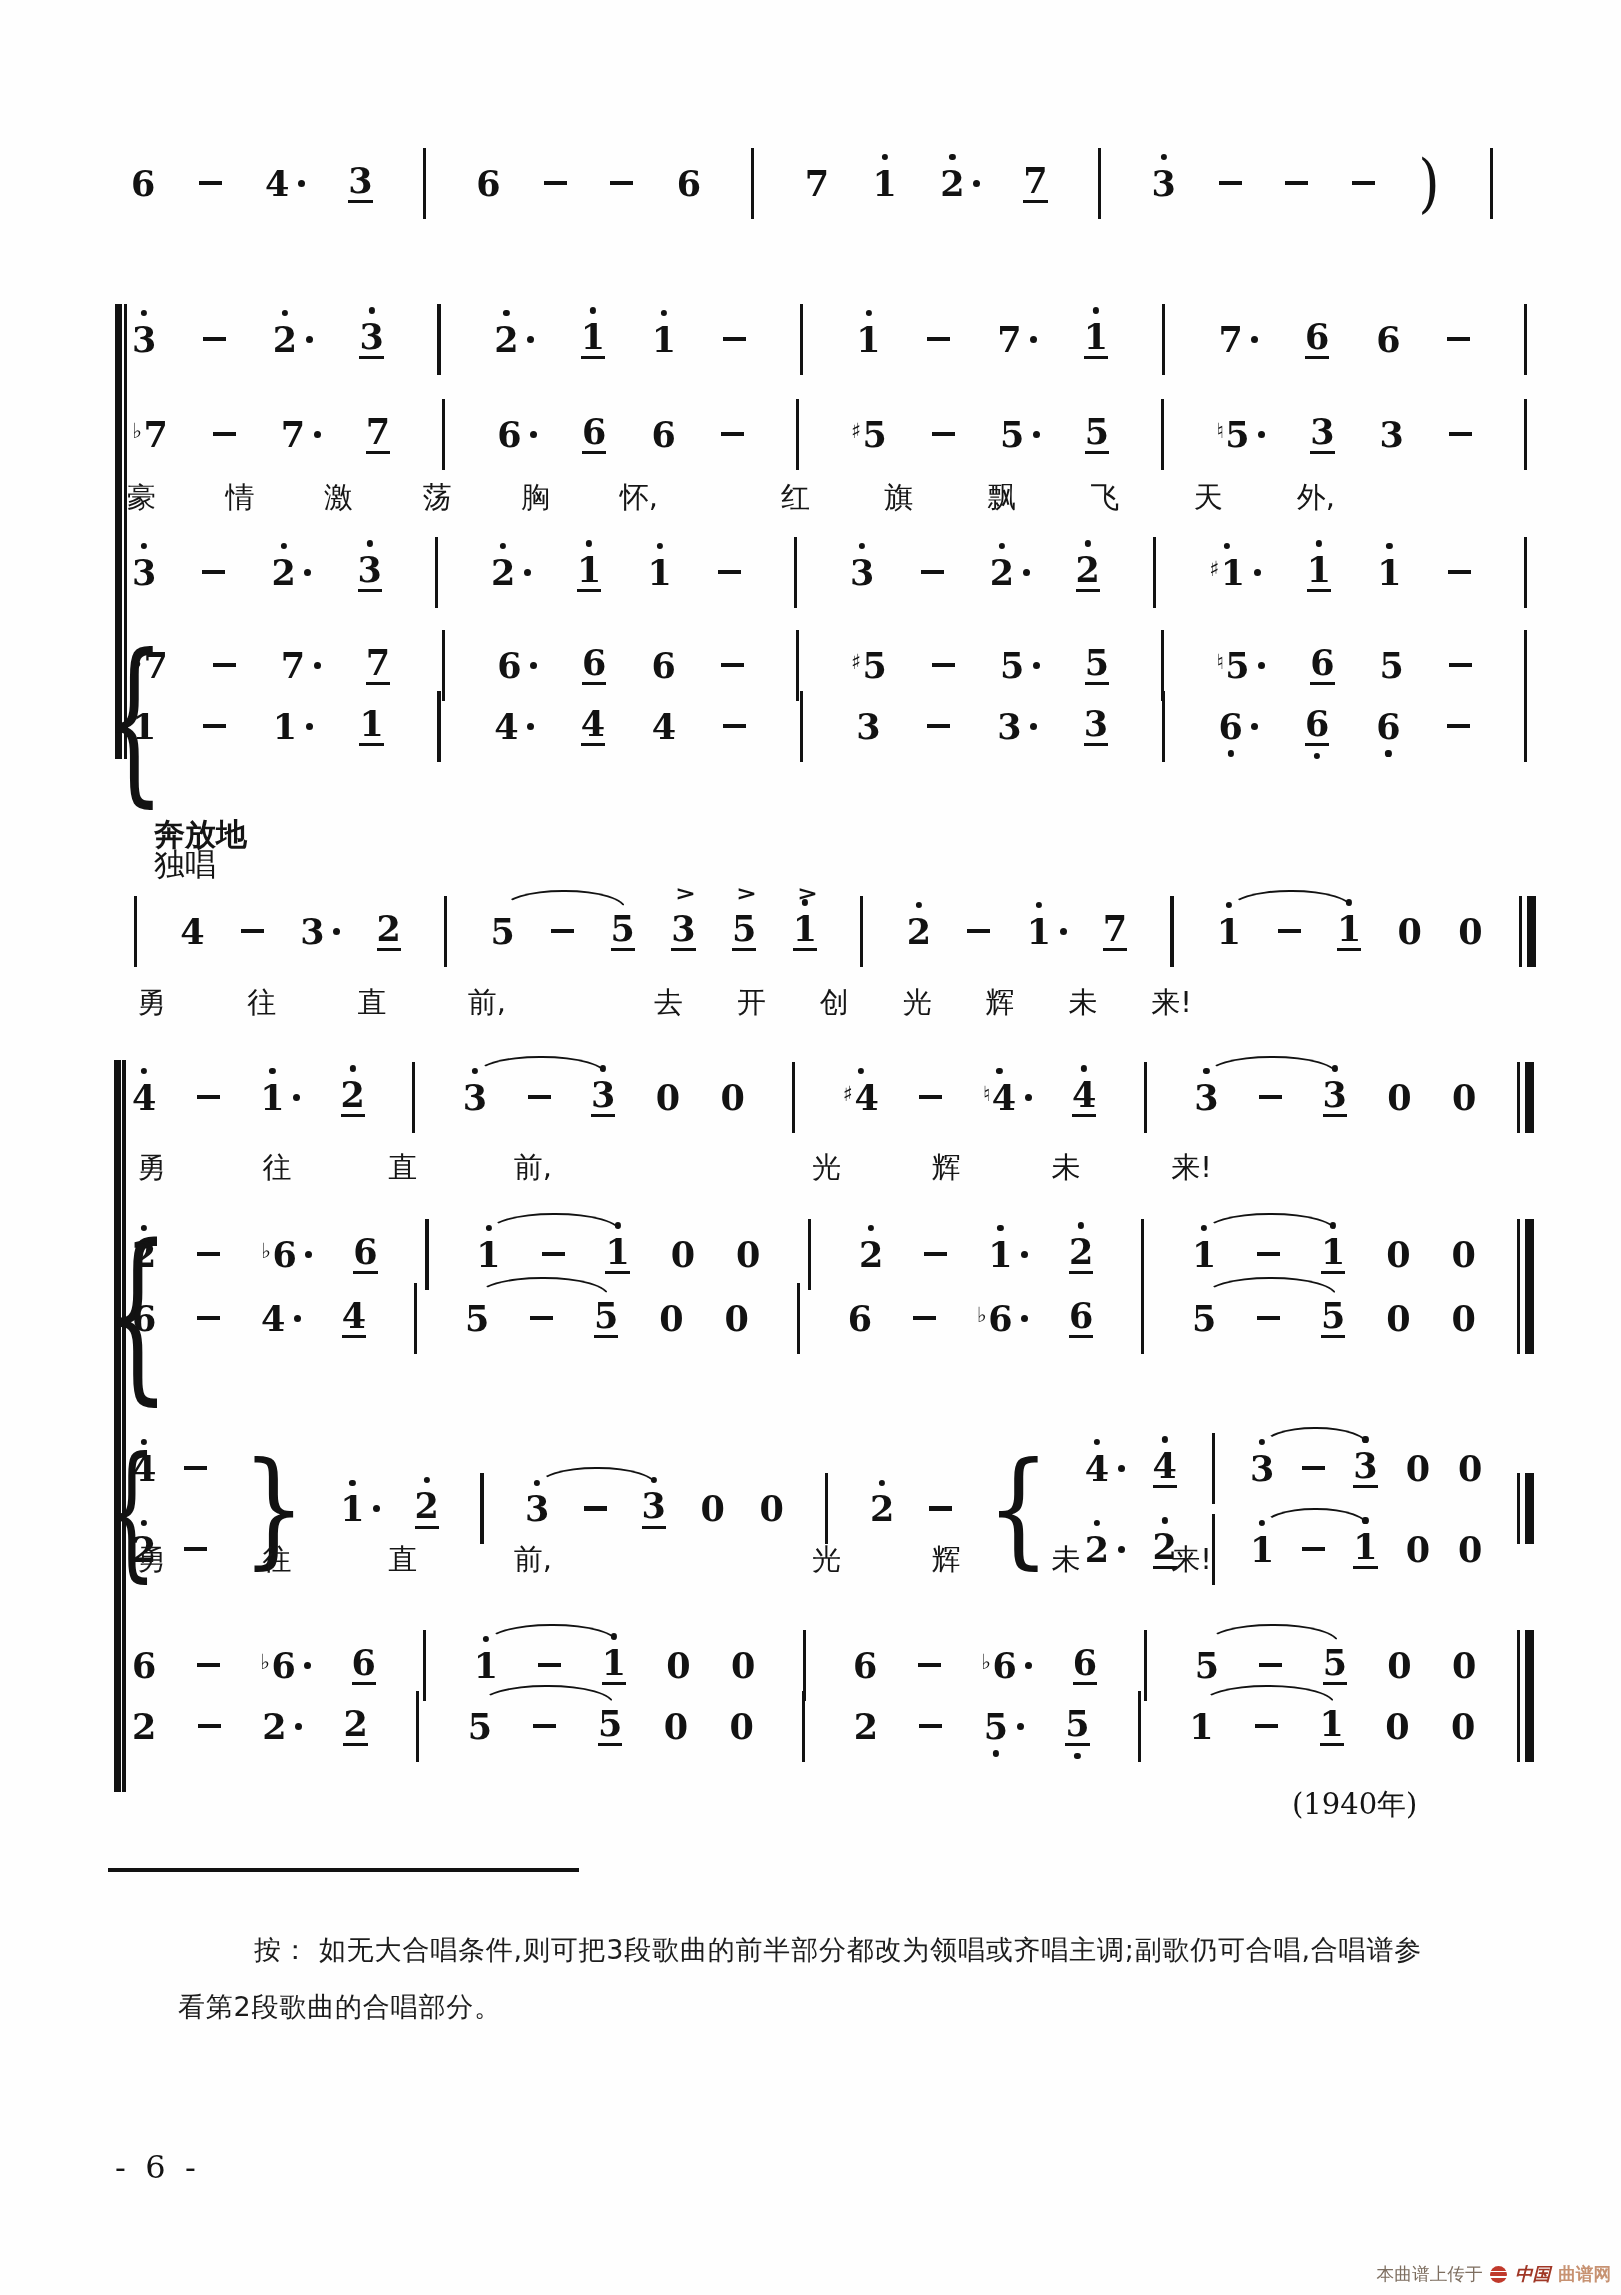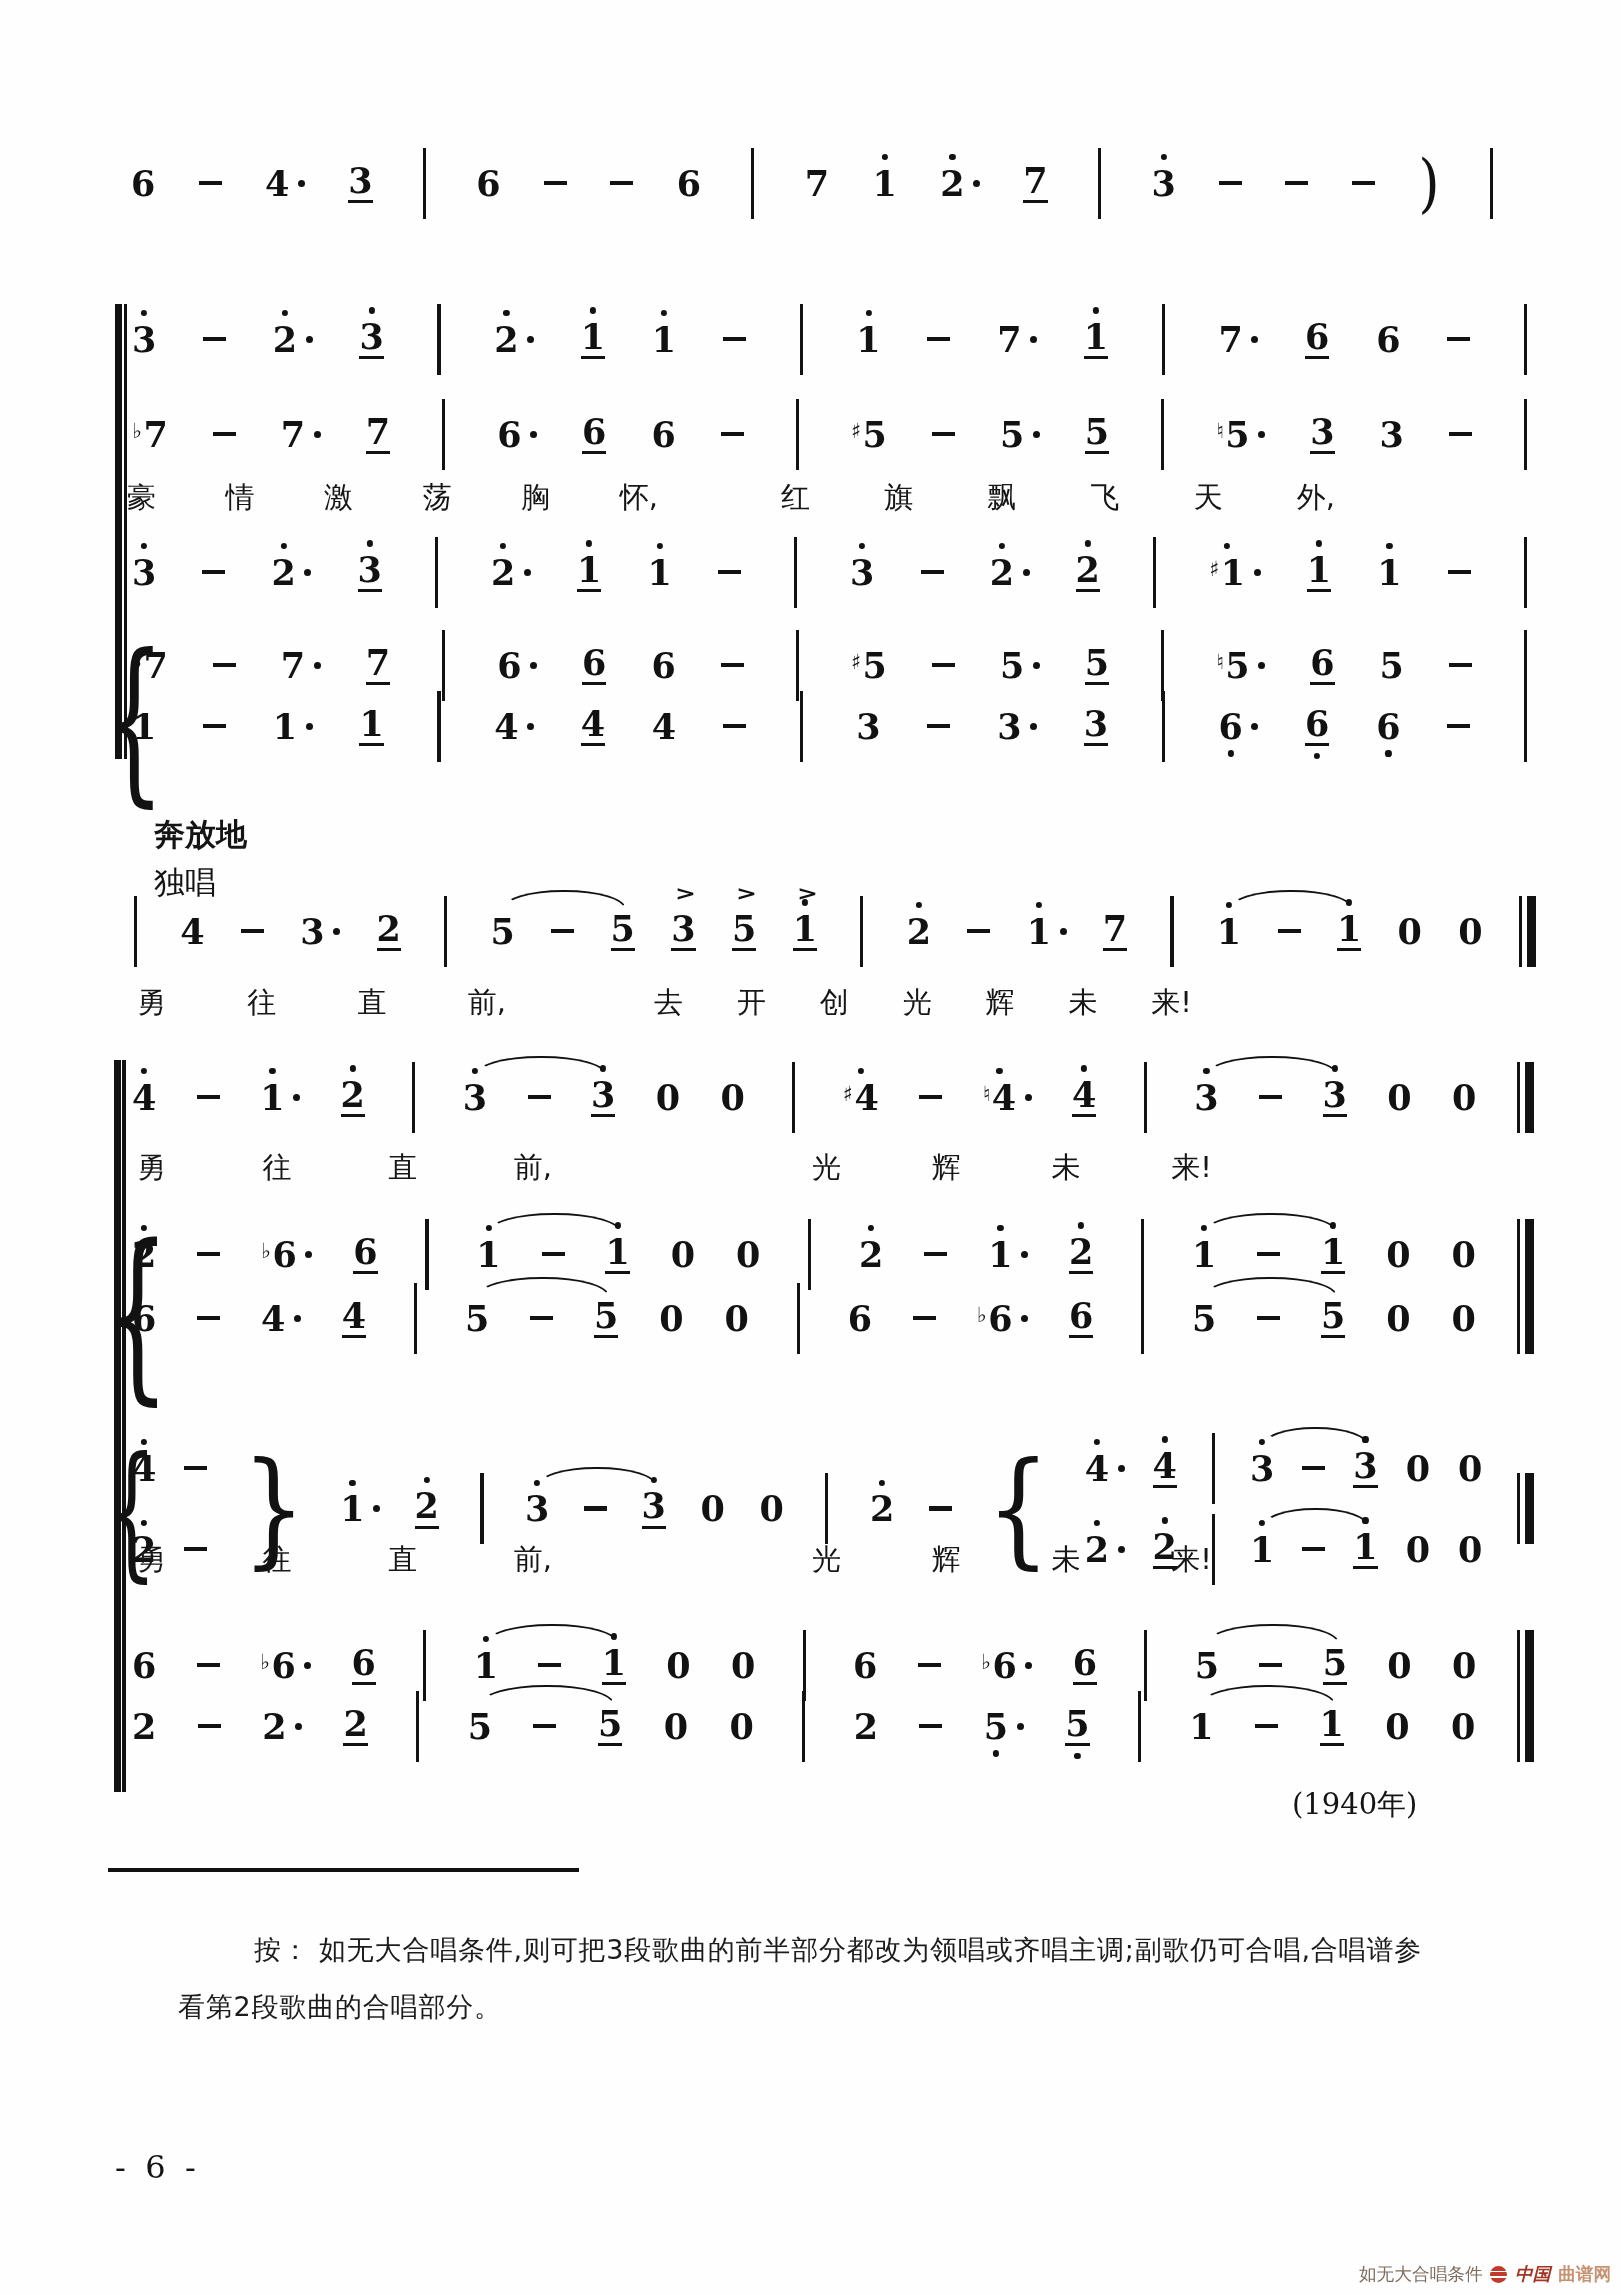--- a/index.html
+++ b/index.html
@@ -35,21 +35,21 @@
   
   #row-l1{left:131px;top:154px;width:1369px;}
   #row-s2a{left:132px;top:310px;width:1402px;}
   #row-s2b{left:132px;top:405px;width:1402px;}
   #lyr-2a{left:127px;top:478px;width:531px;}
   #lyr-2b{left:781px;top:478px;width:554px;}
   #row-s2c{left:132px;top:543px;width:1402px;}
   #row-s2d{left:132px;top:636px;width:1402px;}
   #row-s2e{left:132px;top:697px;width:1402px;}
   #lbl-tempo{left:154px;top:814px;}
-  #lbl-solo{left:154px;top:862px;font-weight:400;}
+  #lbl-solo{left:154px;top:844px;font-weight:400;}
   #row-s3{left:127px;top:902px;width:1409px;}
   #lyr-3a{left:137px;top:983px;width:369px;}
   #lyr-3b{left:654px;top:983px;width:538px;}
   #row-s4{left:132px;top:1068px;width:1402px;}
   #lyr-4a{left:137px;top:1148px;width:415px;}
   #lyr-4b{left:812px;top:1148px;width:400px;}
   #row-s5a{left:132px;top:1225px;width:1402px;}
   #row-s5b{left:132px;top:1289px;width:1402px;}
   #row-s6{left:132px;top:1410px;width:1402px;height:197px;}
   #lyr-6a{left:137px;top:1540px;width:415px;}
@@ -1569,20 +1569,20 @@
       <span class="tie" style="left: 1069px; width: 130px; top: -12.3px;"></span>
     </div>
 
   <div class="lbl" id="lbl-year">(1940年)</div>
   <div id="divider"></div>
   <div class="notetext" id="note-l1">按：  如无大合唱条件,则可把3段歌曲的前半部分都改为领唱或齐唱主调;副歌仍可合唱,合唱谱参</div>
   <div class="notetext" id="note-l2">看第2段歌曲的合唱部分。</div>
   <div class="lbl" id="lbl-page">- 6 -</div>
 
   <div id="watermark">
-    <span id="wm-prefix">如无大合唱条件</span>
+    <span id="wm-prefix">本曲谱上传于</span>
     <span id="wm-logo"></span>
     <span id="wm-cn">中国</span>
     <span id="wm-site">曲谱网</span>
   </div>
 
 </div>
 
 
 </body></html>

